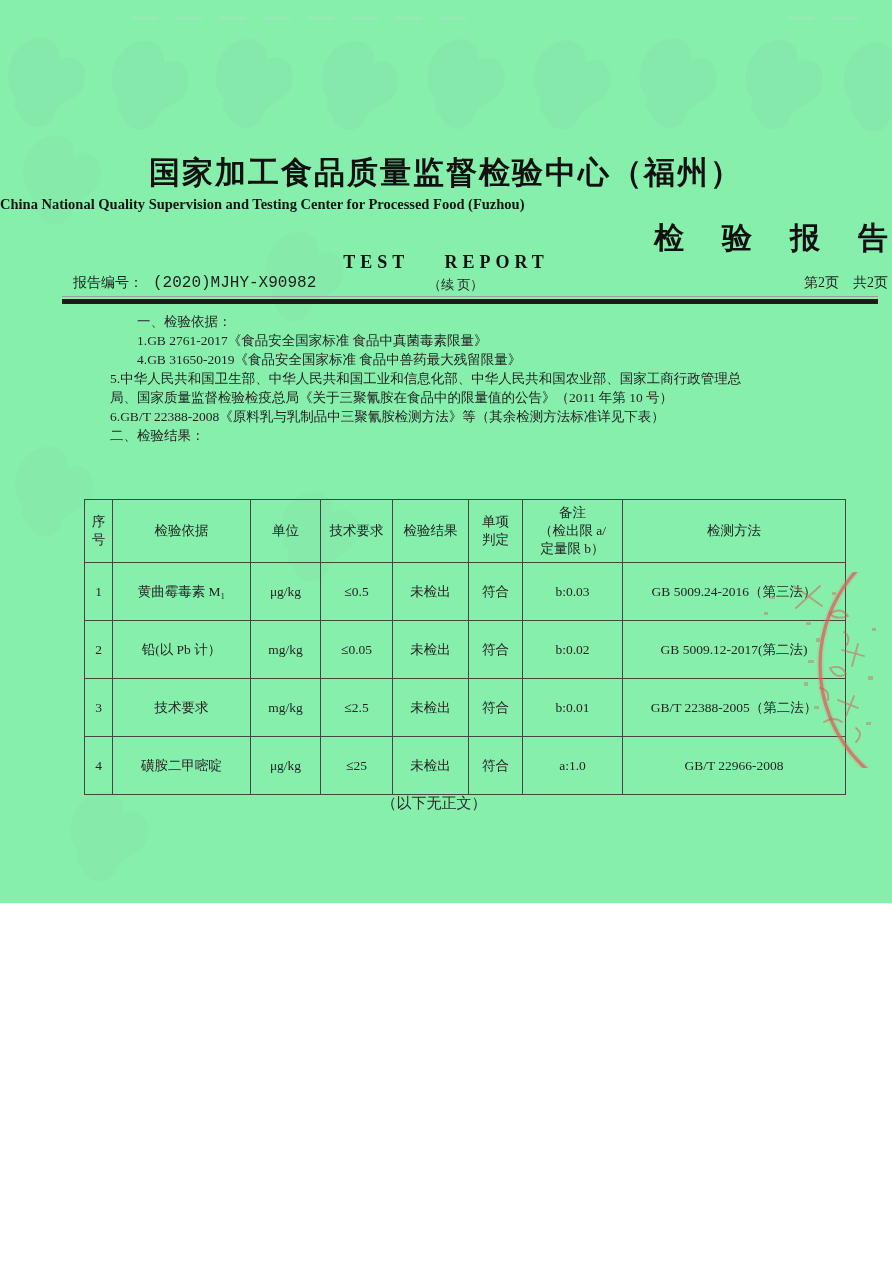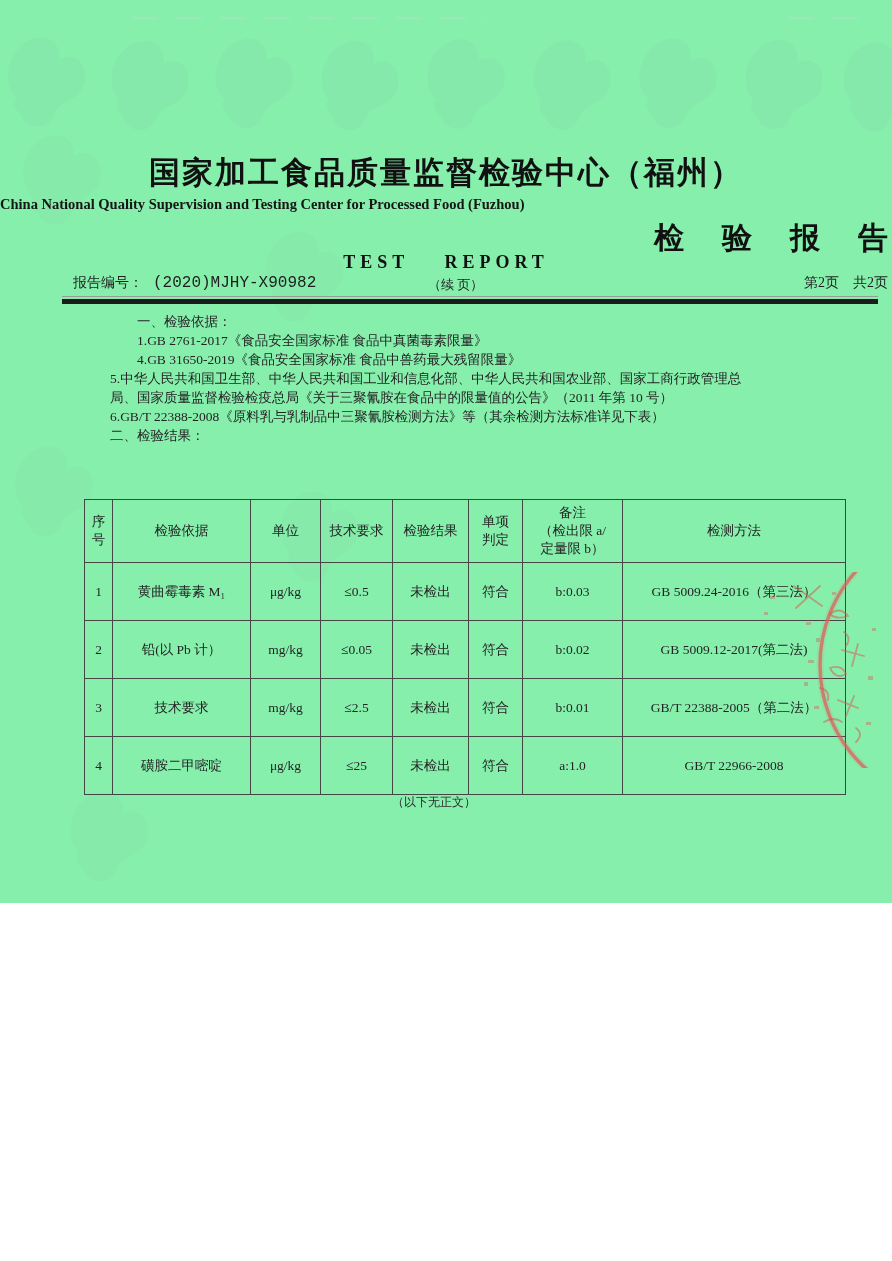--- a/index.html
+++ b/index.html
@@ -51,21 +51,21 @@
     border:1.6px solid #454545; font-weight:normal;
     text-align:center; vertical-align:middle; padding:2px 4px;
     overflow:hidden;
   }
   table.results tr.hdr{height:63px;}
   table.results tr.data{height:58px;}
   td.al{text-align:left; padding-left:8px;margin-top:32px;}
   
   .footer-note{
     position:absolute; left:84px; top:794px; width:700px; text-align:center;
-    font-size:12px; color:#2a2a2a;
+    font-size:15px; color:#2a2a2a;
   }
   
   .seal{position:absolute; left:760px; top:572px; width:132px; height:196px; pointer-events:none;}
 </style>
 </head>
 <body>
 
 <div id="page">
 
   <svg class="ghosts" aria-hidden="true">

